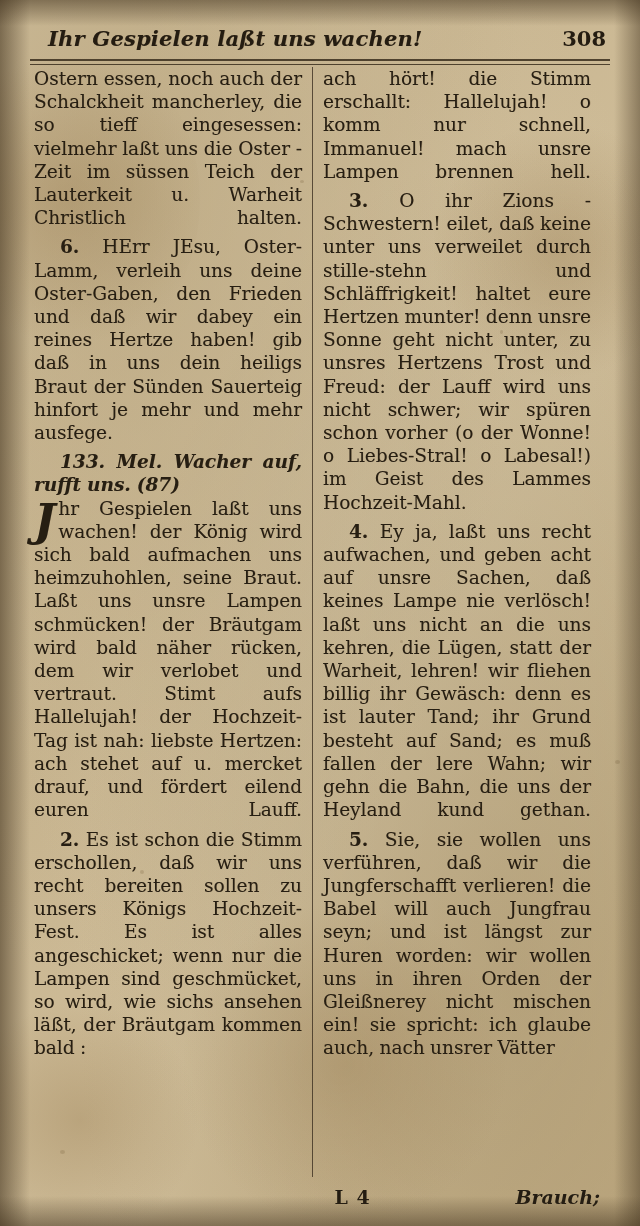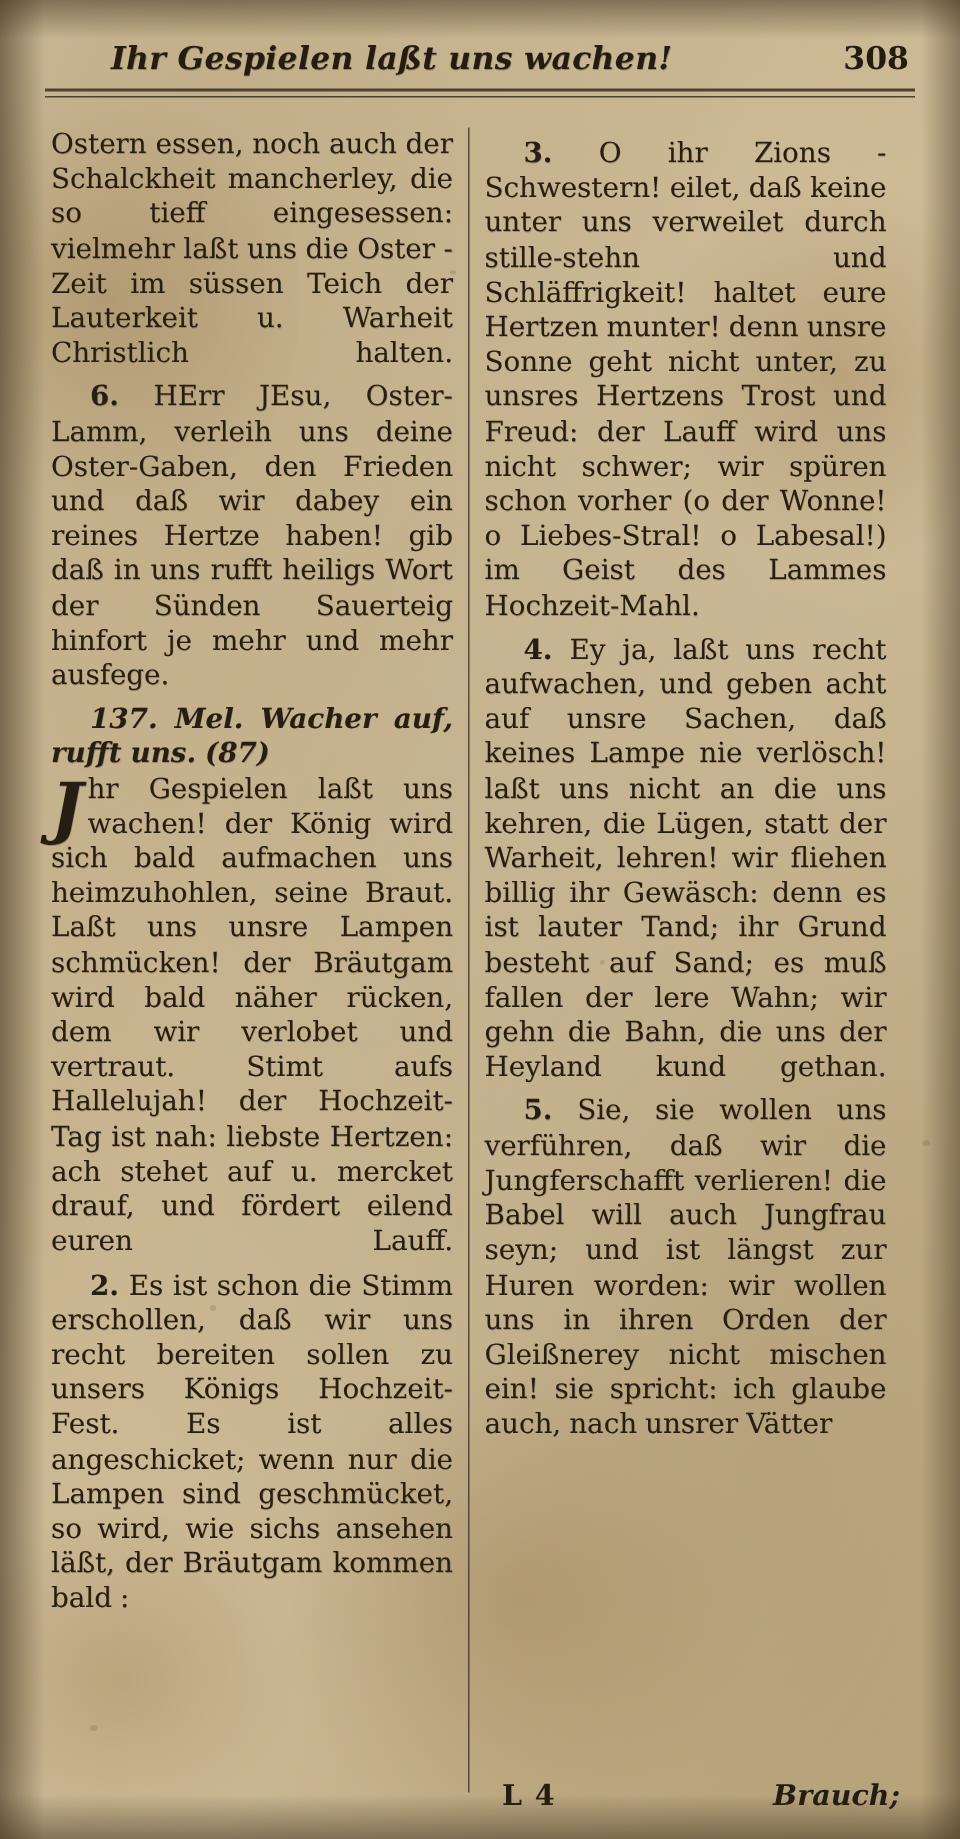--- a/index.html
+++ b/index.html
@@ -70,41 +70,40 @@
     padding: 0 4px 2px 18px;
     height: 30px;
   }
   .header .running-title {
     font-size: 21px;
     letter-spacing: 0.2px;
     font-weight: bold;
     font-style: italic;
     color: #241c11;
     text-shadow: 0.4px 0.4px 0 rgba(60,40,20,0.35);
-    margin-left: 26px;
   }
   .header .folio {
     font-size: 21px;
     font-weight: bold;
     color: #241c11;
   }
 
   .rule {
     height: 3px;
     border-top: 2px solid #3a2e1d;
     border-bottom: 1px solid #3a2e1d;
     margin: 1px 0 0 0;
     opacity: 0.85;
   }
 
   .columns {
     position: relative;
     display: flex;
     height: 1112px;
-    margin-top: 18px;
+    margin-top: 0;
   }
   .col {
     width: 276px;
     padding: 2px 4px 0 4px;
     box-sizing: border-box;
   }
   .divider {
     width: 0;
     border-left: 1px solid #3c3020;
     margin: 2px 6px 0 6px;
@@ -198,38 +197,39 @@
     <div class="rule"></div>
 
     <div class="columns">
 
       <div class="col">
 
         <p>Ostern essen, noch auch der Schalckheit mancherley, die so tieff eingesessen: vielmehr laßt uns die Oster - Zeit im süssen Teich der Lauterkeit u. Warheit Christlich halten.</p>
 
         <div class="gap"></div>
 
-        <p><span class="indent"></span><span class="vnum">6.</span> <span>HErr JEsu, Oster-Lamm, verleih uns deine Oster-Gaben, den Frieden und daß wir dabey ein reines Hertze haben! gib daß in uns rufft heiligs Wort der Sünden Sauerteig hinfort je mehr und mehr ausfege.</span></p>
-
-        <div class="gap"></div>
-
-        <p class="hymn-head center-last"><span class="indent"></span><span>137. Mel. Wacher auf, rufft uns.</span> <span>(87)</span></p>
+        <p><span class="indent"></span><span class="vnum">6.</span> <span>HErr JEsu, Oster-Lamm, verleih uns deine Oster-Gaben, den Frieden und daß wir dabey ein reines Hertze haben! gib daß in uns dein heiligs Braut der Sünden Sauerteig hinfort je mehr und mehr ausfege.</span></p>
+
+        <div class="gap"></div>
+
+        <p class="hymn-head center-last"><span class="indent"></span><span>133. Mel. Wacher auf, rufft uns.</span> <span>(87)</span></p>
 
         <p><span class="dropcap">J</span><span>hr Gespielen laßt uns wachen! der König wird sich bald aufmachen uns heimzuhohlen, seine Braut. Laßt uns unsre Lampen schmücken! der Bräutgam wird bald näher rücken, dem wir verlobet und vertraut. Stimt aufs Hallelujah! der Hochzeit-Tag ist nah: liebste Hertzen: ach stehet auf u. mercket drauf, und fördert eilend euren Lauff.</span></p>
 
         <div class="gap"></div>
 
         <p class="last"><span class="indent"></span><span class="vnum">2.</span> <span>Es ist schon die Stimm erschollen, daß wir uns recht bereiten sollen zu unsers Königs Hochzeit-Fest. Es ist alles angeschicket; wenn nur die Lampen sind geschmücket, so wird, wie sichs ansehen läßt, der Bräutgam kommen bald :</span></p>
 
       </div>
 
       <div class="divider"></div>
 
       <div class="col">
 
+        <p>ach hört! die Stimm erschallt: Hallelujah! o komm nur schnell, Immanuel! mach unsre Lampen brennen hell.</p>
 
         <div class="gap"></div>
 
         <p><span class="indent"></span><span class="vnum">3.</span> <span>O ihr Zions - Schwestern! eilet, daß keine unter uns verweilet durch stille-stehn und Schläffrigkeit! haltet eure Hertzen munter! denn unsre Sonne geht nicht unter, zu unsres Hertzens Trost und Freud: der Lauff wird uns nicht schwer; wir spüren schon vorher (o der Wonne! o Liebes-Stral! o Labesal!) im Geist des Lammes Hochzeit-Mahl.</span></p>
 
         <div class="gap"></div>
 
         <p><span class="indent"></span><span class="vnum">4.</span> <span>Ey ja, laßt uns recht aufwachen, und geben acht auf unsre Sachen, daß keines Lampe nie verlösch! laßt uns nicht an die uns kehren, die Lügen, statt der Warheit, lehren! wir fliehen billig ihr Gewäsch: denn es ist lauter Tand; ihr Grund besteht auf Sand; es muß fallen der lere Wahn; wir gehn die Bahn, die uns der Heyland kund gethan.</span></p>
 
         <div class="gap"></div>

